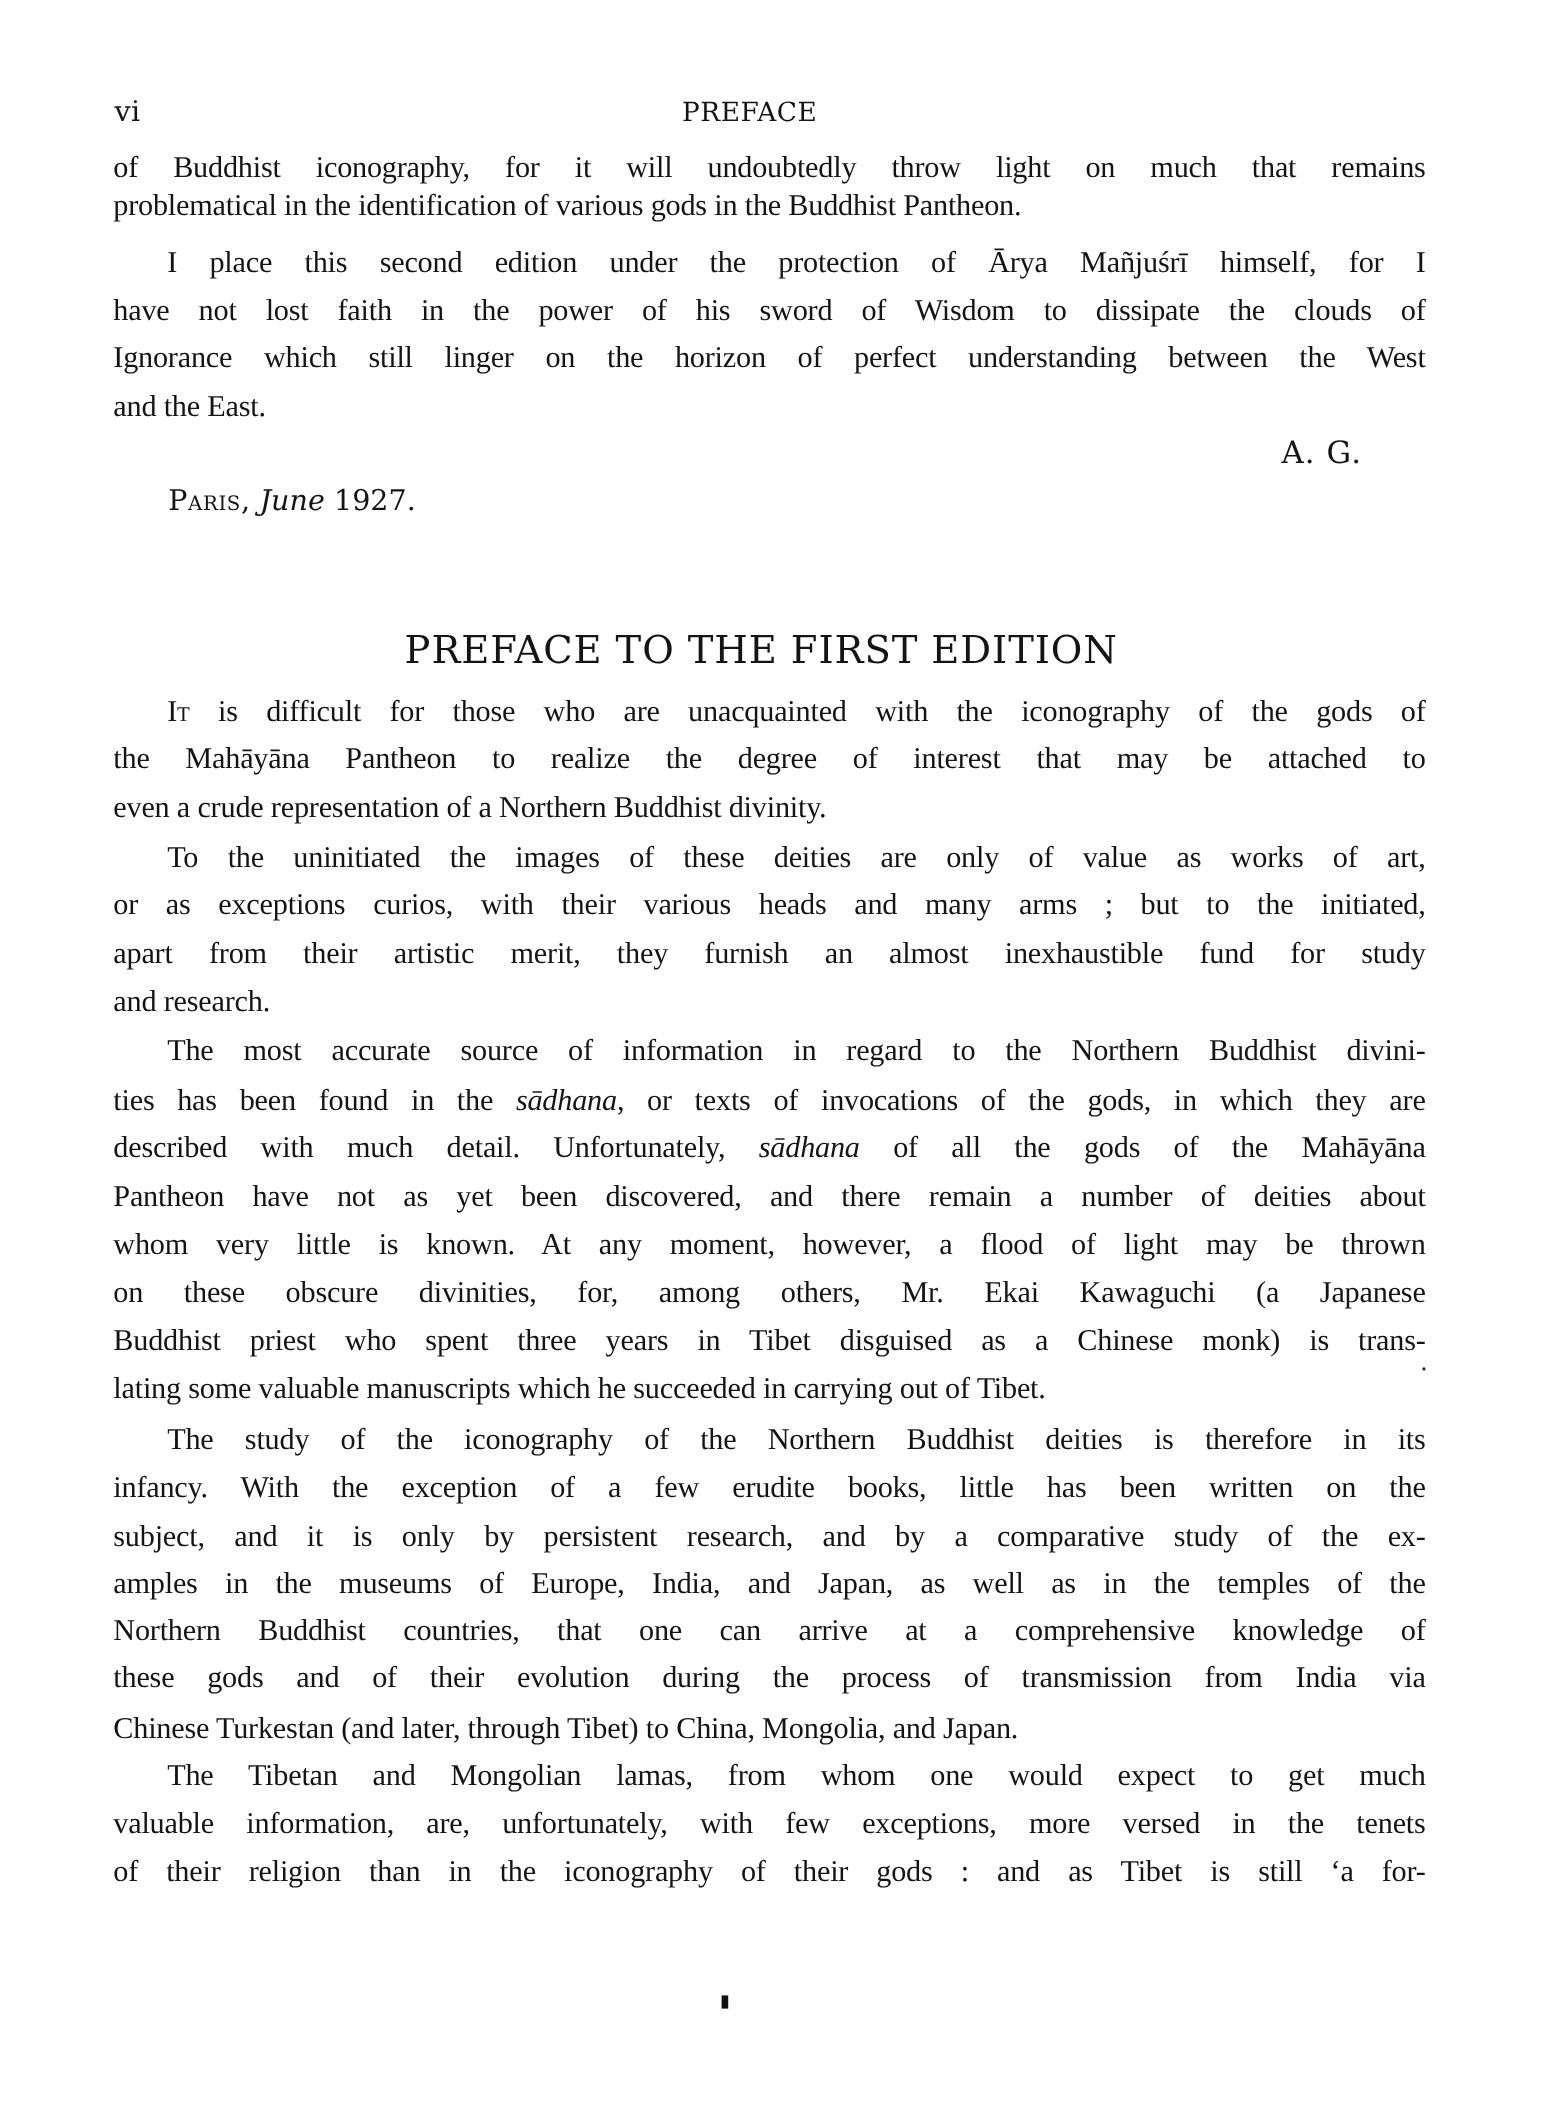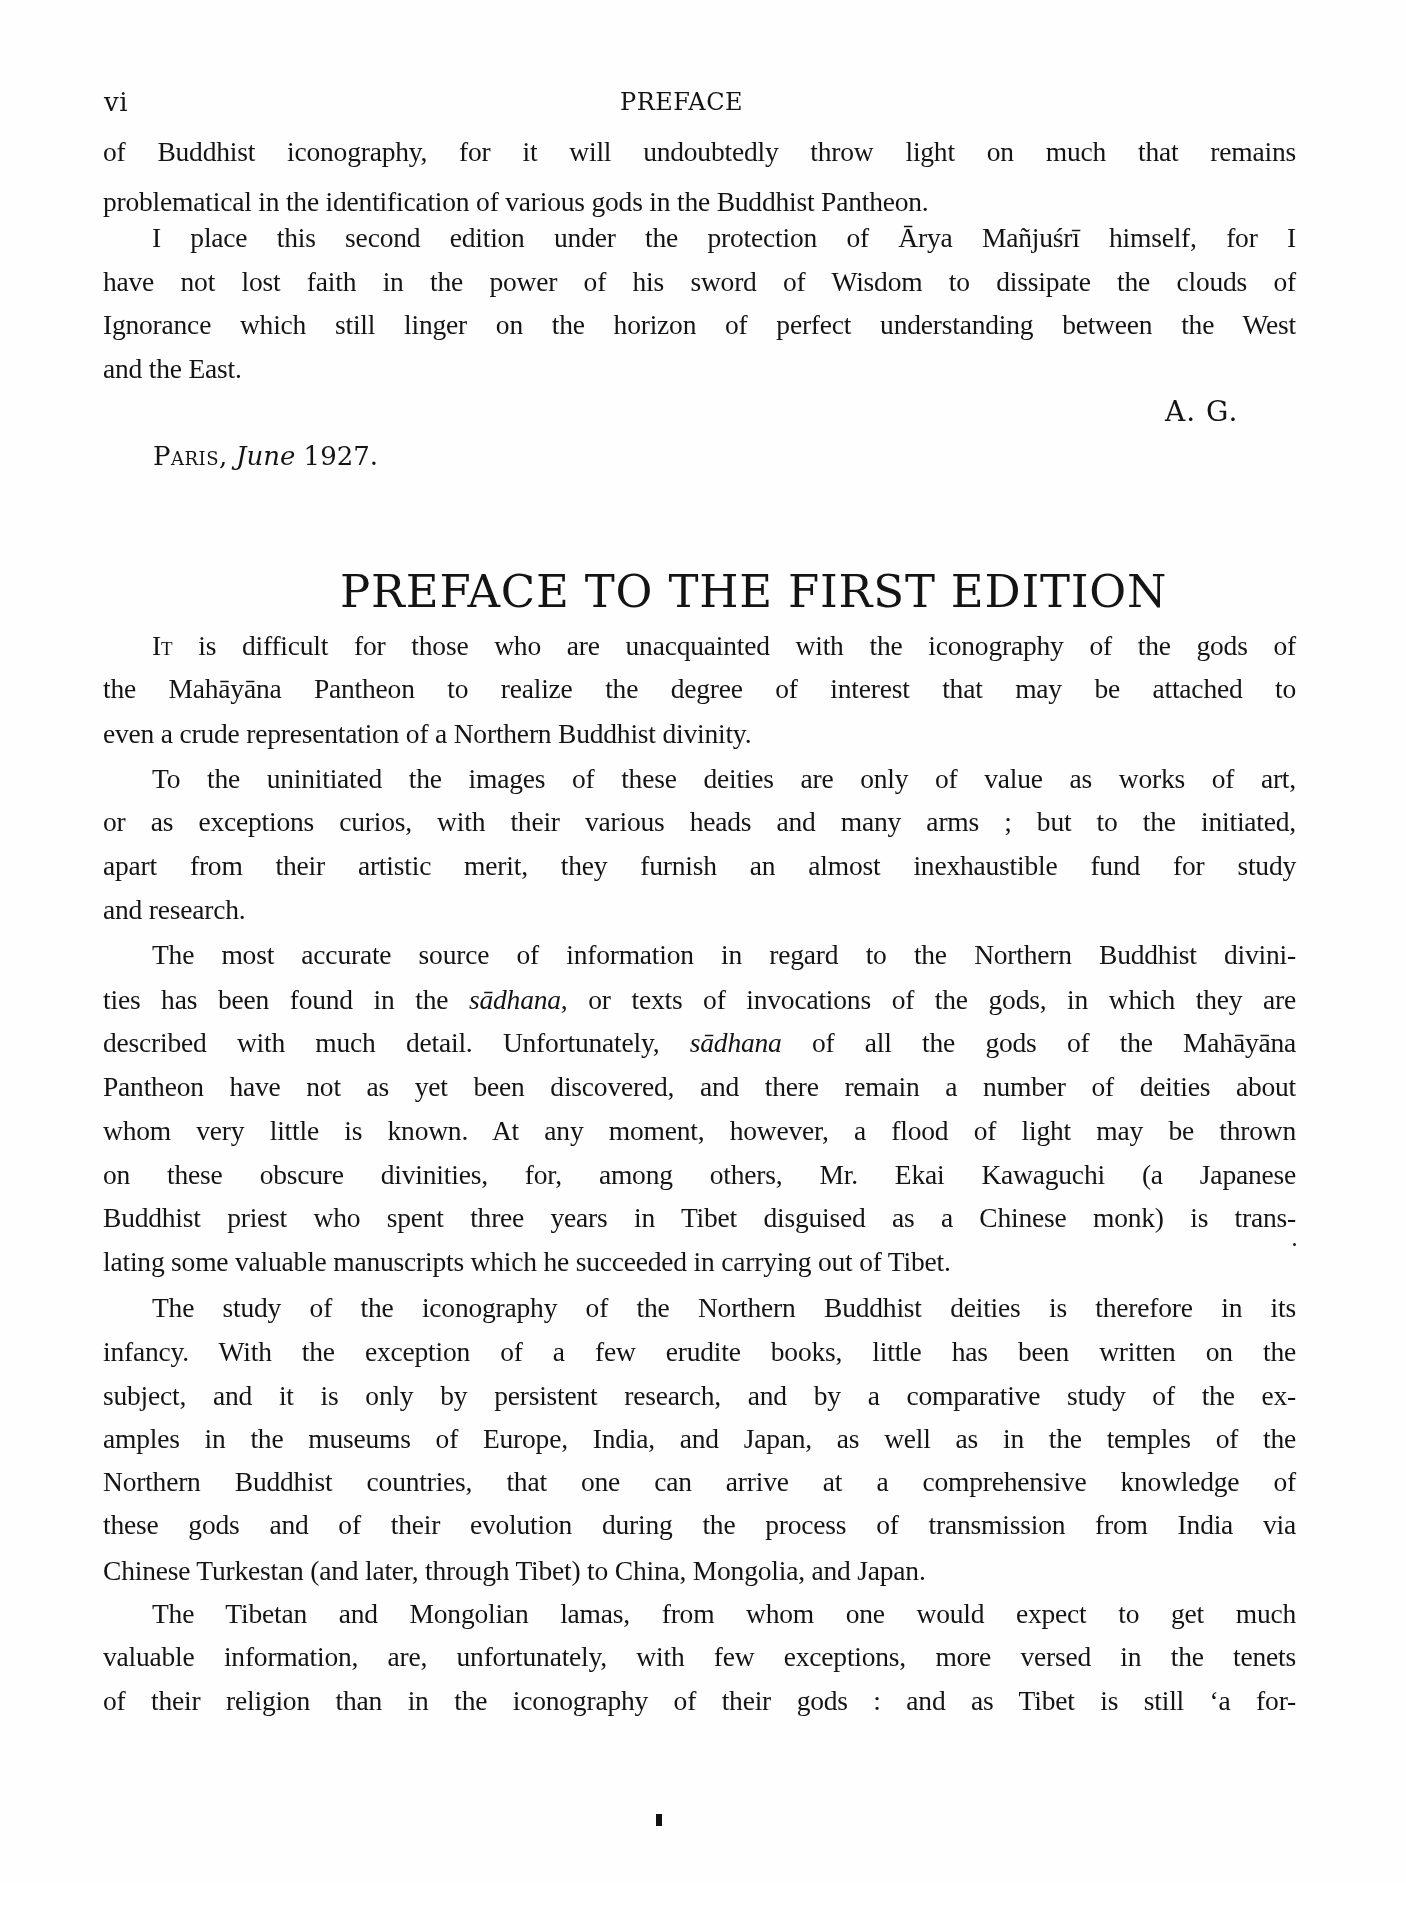--- a/index.html
+++ b/index.html
@@ -11,37 +11,37 @@
         letter-spacing: -0.2px; font-family: Liberation Serif, serif; }
   .ln.last { text-align-last: left; }
   .ln.ind { left: 152px; width: 1144px; }
   .running-head { position: absolute; top: 84px; height: 36px; line-height: 36px; font-size: 24px; letter-spacing: 0.5px; }
   .folio { left: 104px; font-size: 26px; }
   .rh-title { left: 620px; }
   .sig { position: absolute; left: 1165px; top: 392px; font-size: 28px; line-height: 40px; letter-spacing: 1px; }
   .dateline { position: absolute; left: 153px; top: 438px; font-size: 26px; line-height: 36px; }
   .dateline .sc { font-variant: small-caps; letter-spacing: 0.5px; }
   .dateline i { font-style: italic; }
-  .title { position: absolute; left: 340px; top: 570px; width: 704px; font-size: 45px; line-height: 44px;
+  .title { position: absolute; left: 340px; top: 570px; width: 704px; font-size: 35px; line-height: 44px;
            text-align: center; letter-spacing: 0.8px; white-space: nowrap; }
   .sc-first { font-variant: small-caps; }
   .speck { position: absolute; left: 1293px; top: 1243px; width: 3px; height: 3px; background: #222; border-radius: 50%; }
   .mark { position: absolute; left: 656px; top: 1814px; width: 6px; height: 12px; background: #111; }
 </style>
 </head>
 <body>
 
 <div class="page">
 
   <div class="running-head folio">vi</div>
   <div class="running-head rh-title">PREFACE</div>
 
   <div>
     <div class="ln" style="top:132px">of Buddhist iconography, for it will undoubtedly throw light on much that remains</div>
-    <div class="ln last" style="top:182px">problematical in the identification of various gods in the Buddhist Pantheon.</div>
+    <div class="ln last" style="top:166px">problematical in the identification of various gods in the Buddhist Pantheon.</div>
     <div class="ln ind" style="top:218px">I place this second edition under the protection of Ārya Mañjuśrī himself, for I</div>
     <div class="ln" style="top:262px">have not lost faith in the power of his sword of Wisdom to dissipate the clouds of</div>
     <div class="ln" style="top:305px">Ignorance which still linger on the horizon of perfect understanding between the West</div>
     <div class="ln last" style="top:349px">and the East.</div>
 
     <div class="sig">A. G.</div>
 
     <div class="dateline">
       <span class="sc">Paris,</span>
       <i>June</i>

